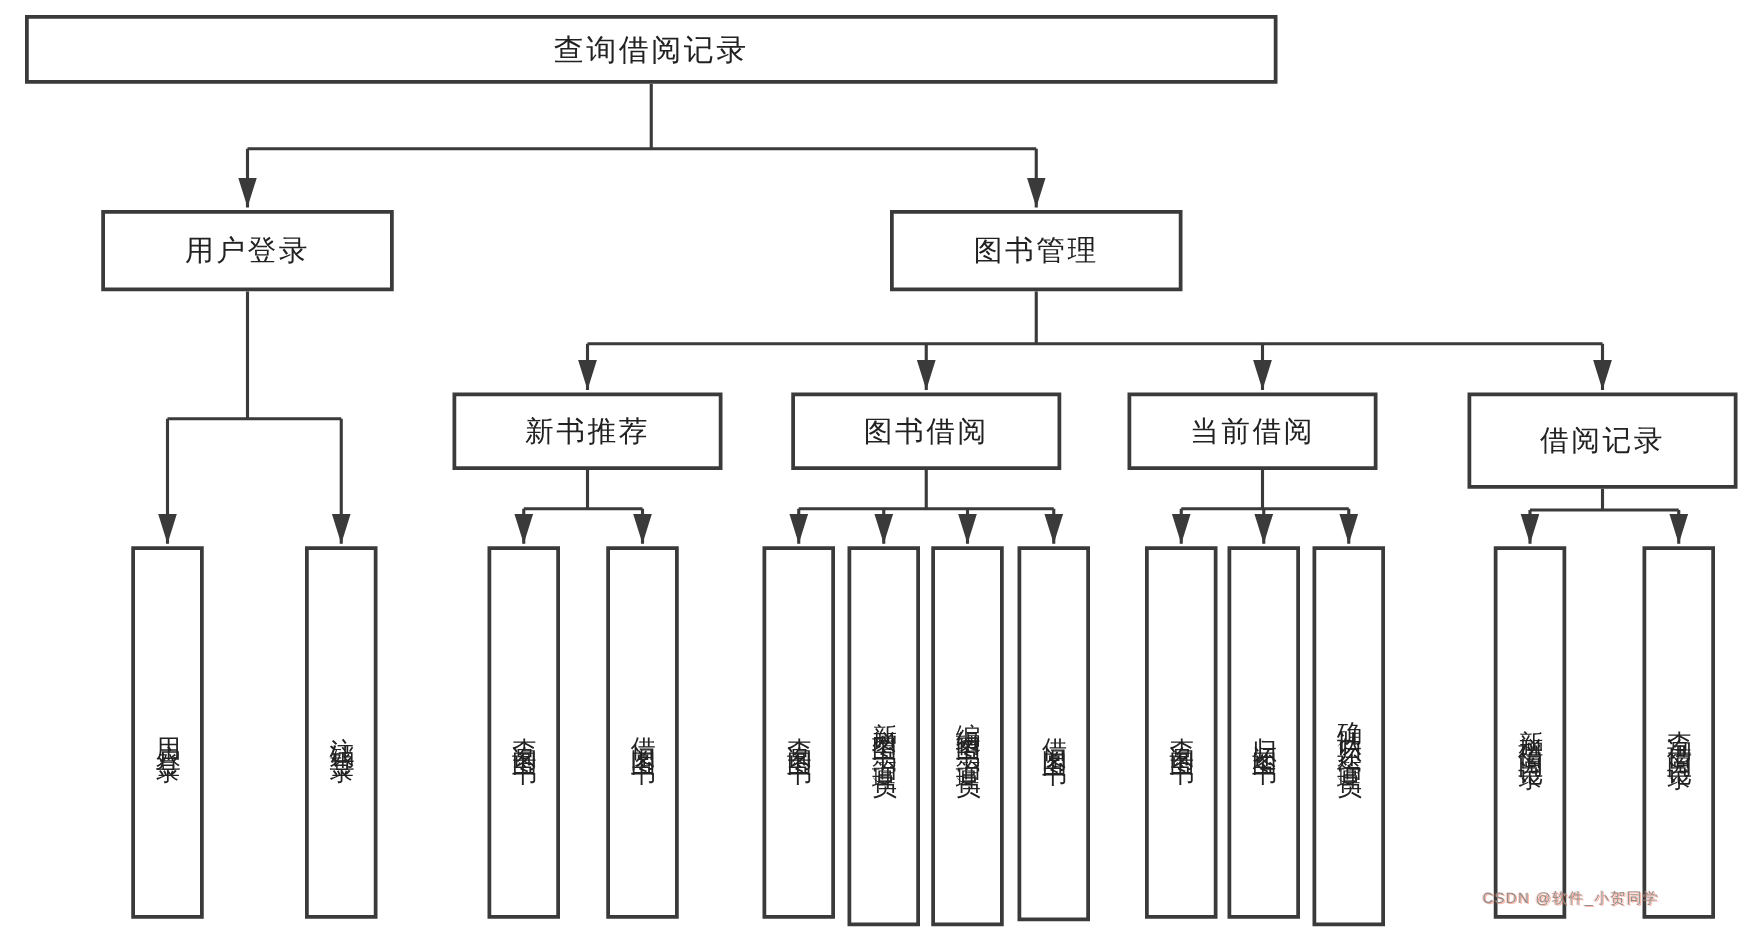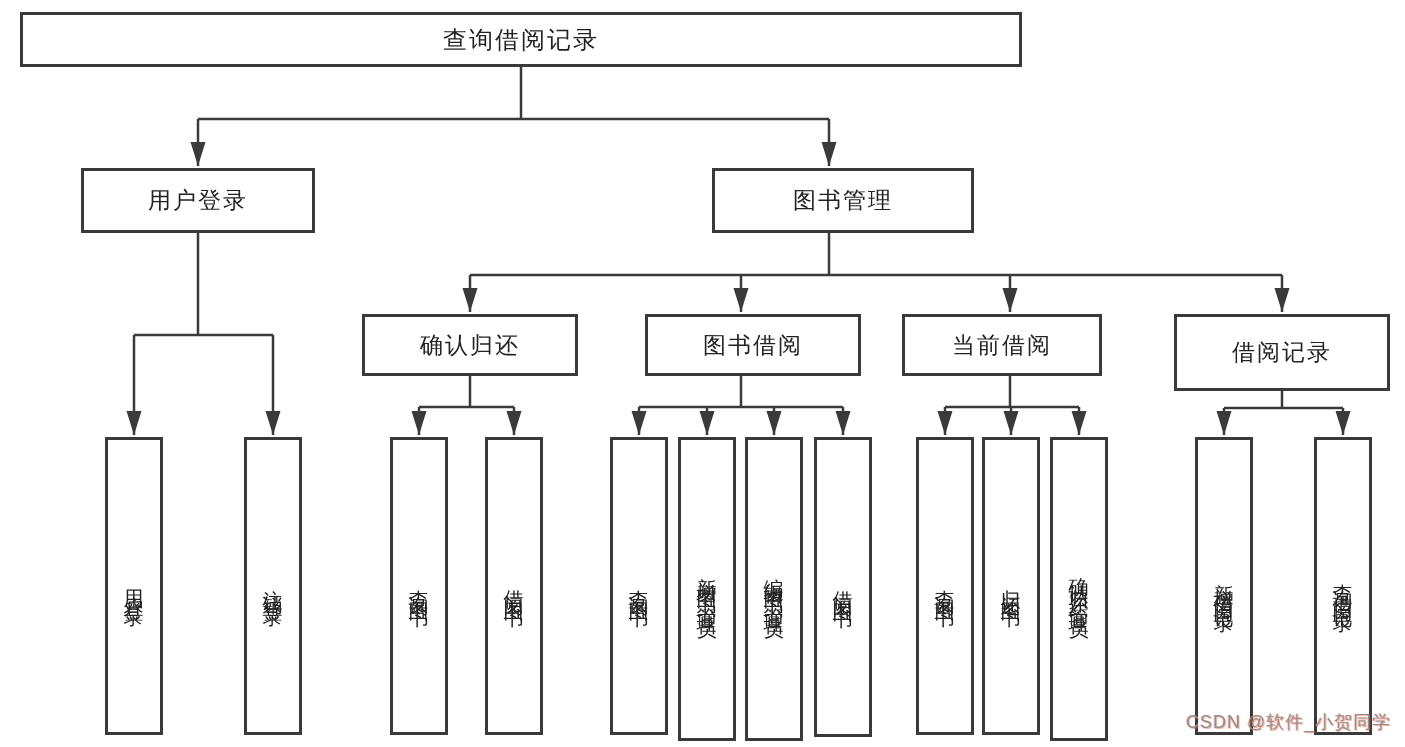--- a/index.html
+++ b/index.html
@@ -32,21 +32,21 @@
   .v{
     font-size:20px;
     writing-mode:vertical-rl;
     text-orientation:mixed;
     letter-spacing:6px;
     line-height:1;
   }
   .watermark{
     position:absolute;
     left:1186px;top:710px;
-    font-size:18px;
+    font-size:12px;
     letter-spacing:1px;
     color:var(--wm-gray);
     text-shadow:1px 1px 0 rgba(252,85,49,0.45), -1px 0 0 rgba(252,85,49,0.25);
     white-space:nowrap;
   }
 </style>
 </head>
 <body>
 
 <div id="stage">
@@ -109,24 +109,24 @@
       <line x1="1282" y1="376" x2="1282" y2="408"></line>
       <line x1="1224" y1="408" x2="1343" y2="408"></line>
       <line x1="1224" y1="408" x2="1224" y2="435" marker-end="url(#arrow)"></line>
       <line x1="1343" y1="408" x2="1343" y2="435" marker-end="url(#arrow)"></line>
     </g>
   </svg>
 
   <div class="box h title" style="left:20px;top:12px;width:1002px;height:55px;">查询借阅记录</div>
 
   <div class="box h" style="left:81px;top:168px;width:234px;height:65px;">用户登录</div>
-  <div class="box h" style="left:712px;top:168px;width:262px;height:65px;">图书管理</div>
+  <div class="box h" style="left:712px;top:168px;width:234px;height:65px;">图书管理</div>
 
-  <div class="box h" style="left:362px;top:314px;width:216px;height:62px;">确认归还</div>
-  <div class="box h" style="left:633px;top:314px;width:216px;height:62px;margin-left:12px;">图书借阅</div>
+  <div class="box h" style="left:362px;top:314px;width:216px;height:62px;">新书推荐</div>
+  <div class="box h" style="left:633px;top:314px;width:216px;height:62px;">图书借阅</div>
   <div class="box h" style="left:902px;top:314px;width:200px;height:62px;">当前借阅</div>
   <div class="box h" style="left:1174px;top:314px;width:216px;height:77px;">借阅记录</div>
 
   <div class="box v" style="left:105px;top:437px;width:58px;height:298px;">用户登录</div>
   <div class="box v" style="left:244px;top:437px;width:58px;height:298px;">注销登录</div>
 
   <div class="box v" style="left:390px;top:437px;width:58px;height:298px;">查询图书</div>
   <div class="box v" style="left:485px;top:437px;width:58px;height:298px;">借阅图书</div>
 
   <div class="box v" style="left:610px;top:437px;width:58px;height:298px;">查询图书</div>

